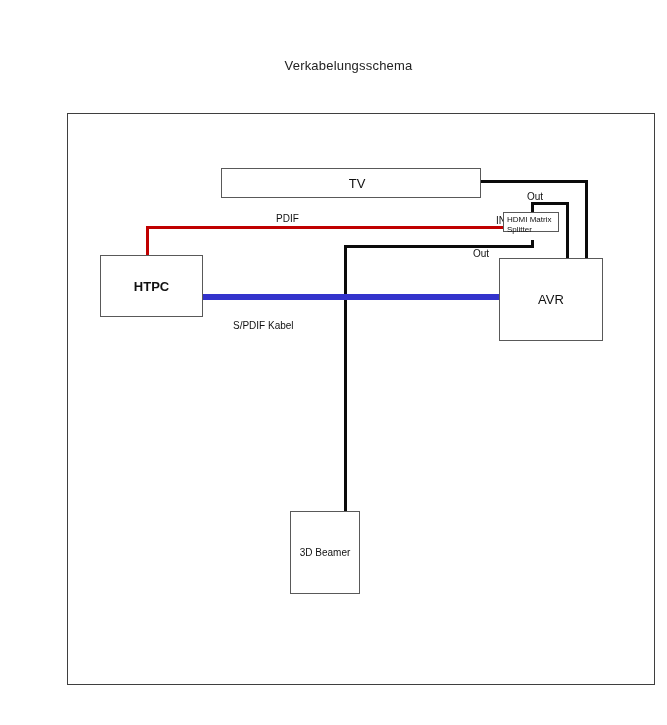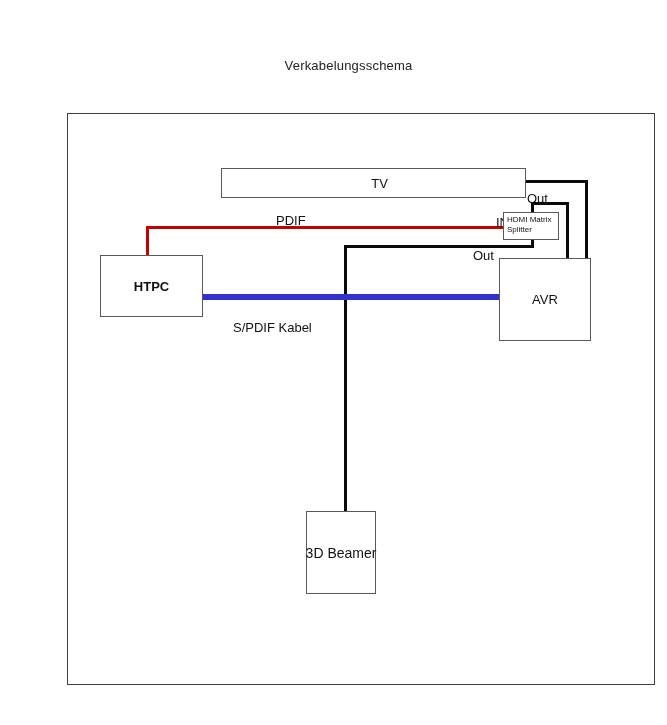--- a/index.html
+++ b/index.html
@@ -14,34 +14,34 @@
   }
   #outer-frame{
     left:67px;top:113px;width:586px;height:570px;
     border:1px solid #3f3f3f;background:#ffffff;
   }
   .node{
     background:#ffffff;border:1px solid #595959;
     display:flex;align-items:center;justify-content:center;
     font-size:13px;color:#111;white-space:nowrap;box-sizing:border-box;
   }
-  #node-tv{left:221px;top:168px;width:305px;height:30px;padding-left:12px;}
+  #node-tv{left:221px;top:168px;width:260px;height:30px;padding-left:12px;}
   #node-htpc{left:100px;top:255px;width:103px;height:62px;font-weight:bold;}
-  #node-avr{left:499px;top:258px;width:92px;height:83px;}
-  #node-beamer{left:306px;top:511px;width:70px;height:83px;font-size:14px;}
+  #node-avr{left:499px;top:258px;width:104px;height:83px;}
+  #node-beamer{left:290px;top:511px;width:70px;height:83px;font-size:10px;}
   #node-splitter{
-    left:503px;top:212px;width:56px;height:28px;
+    left:503px;top:212px;width:56px;height:20px;
     background:#fff;border:1px solid #595959;box-sizing:border-box;
     font-size:8px;line-height:1.25;padding:2px 2px 0 3px;color:#111;
   }
   .wire{background:var(--wire,#0a0a0a);}
   .wire-red{background:var(--hdmi,#c00000);}
   .wire-blue{background:var(--spdif,#3333cc);}
   .wire-label{
-    font-size:13px;color:#111;white-space:nowrap;line-height:1;
+    font-size:10px;color:#111;white-space:nowrap;line-height:1;
   }
 </style>
 </head>
 <body style="--wire: #0a0a0a; --hdmi: #c00000; --spdif: #3333cc;">
 
 <div class="abs" id="diagram-title">Verkabelungsschema</div>
 
 <div class="abs" id="outer-frame"></div>
 
 <div class="abs wire" style="left:481px;top:180px;width:107px;height:3px;"></div>

